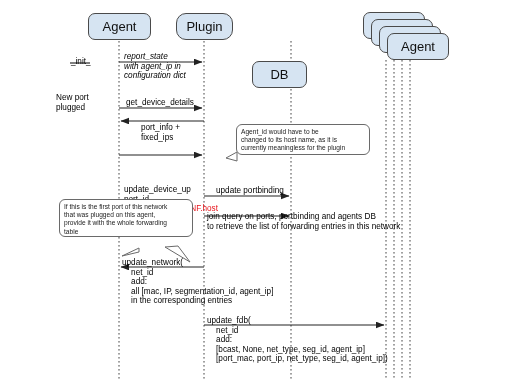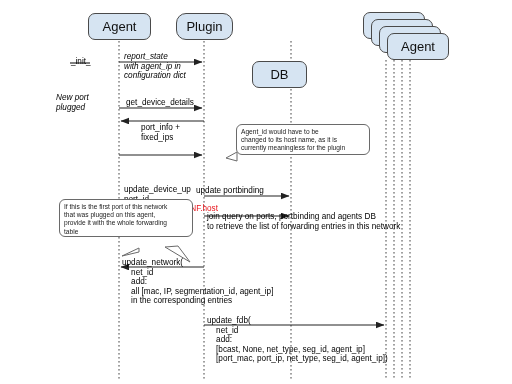--- a/index.html
+++ b/index.html
@@ -98,37 +98,37 @@
 
   <div class="lifebox ghost" style="left:363px;top:12px;width:62px;height:27px;z-index:1;"></div>
   <div class="lifebox ghost" style="left:371px;top:19px;width:62px;height:27px;z-index:2;"></div>
   <div class="lifebox ghost" style="left:379px;top:26px;width:62px;height:27px;z-index:3;"></div>
   <div class="lifebox ghost" style="left:387px;top:33px;width:62px;height:27px;z-index:4;">
     <span>Agent</span>
   </div>
 
   <div class="lbl" style="left:71px;top:57px;">_init_</div>
 
-  <div class="lbl" style="left:56px;top:93px;font-style:italic;">New port
+  <div class="lbl" style="left:56px;top:93px;">New port
 plugged</div>
 
   <div class="lbl" style="left:124px;top:52px;font-style:italic;">report_state
 with agent_ip in
 configuration dict</div>
 
   <div class="lbl" style="left:126px;top:98px;">get_device_details</div>
 
   <div class="lbl" style="left:141px;top:123px;">port_info +
 fixed_ips</div>
 
   <div class="lbl" style="left:124px;top:145px;margin-top:40px;"><span>update_device_up
 port_id
 agent_id = </span><span class="red">cfg.CONF.host</span></div>
 
-  <div class="lbl" style="left:196px;top:186px;">update portbinding</div>
+  <div class="lbl" style="left:216px;top:186px;">update portbinding</div>
 
   <div class="lbl" style="left:207px;top:212px;">join query on ports, portbinding and agents DB
 to retrieve the list of forwarding entries in this network</div>
 
   <div class="lbl" style="left:122px;top:258px;">update_network(
     net_id
     add:
     all [mac, IP, segmentation_id, agent_ip]
     in the corresponding entries</div>
 

